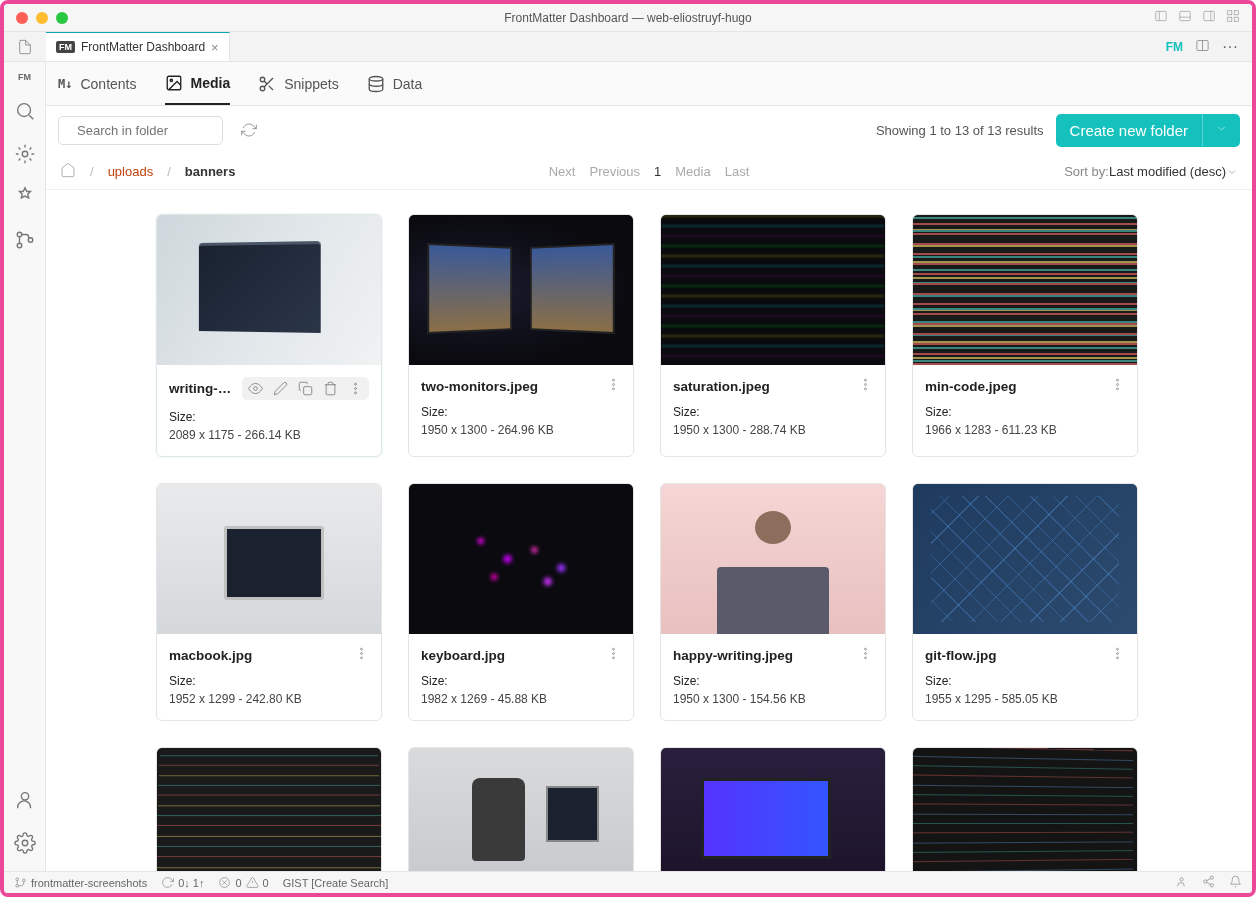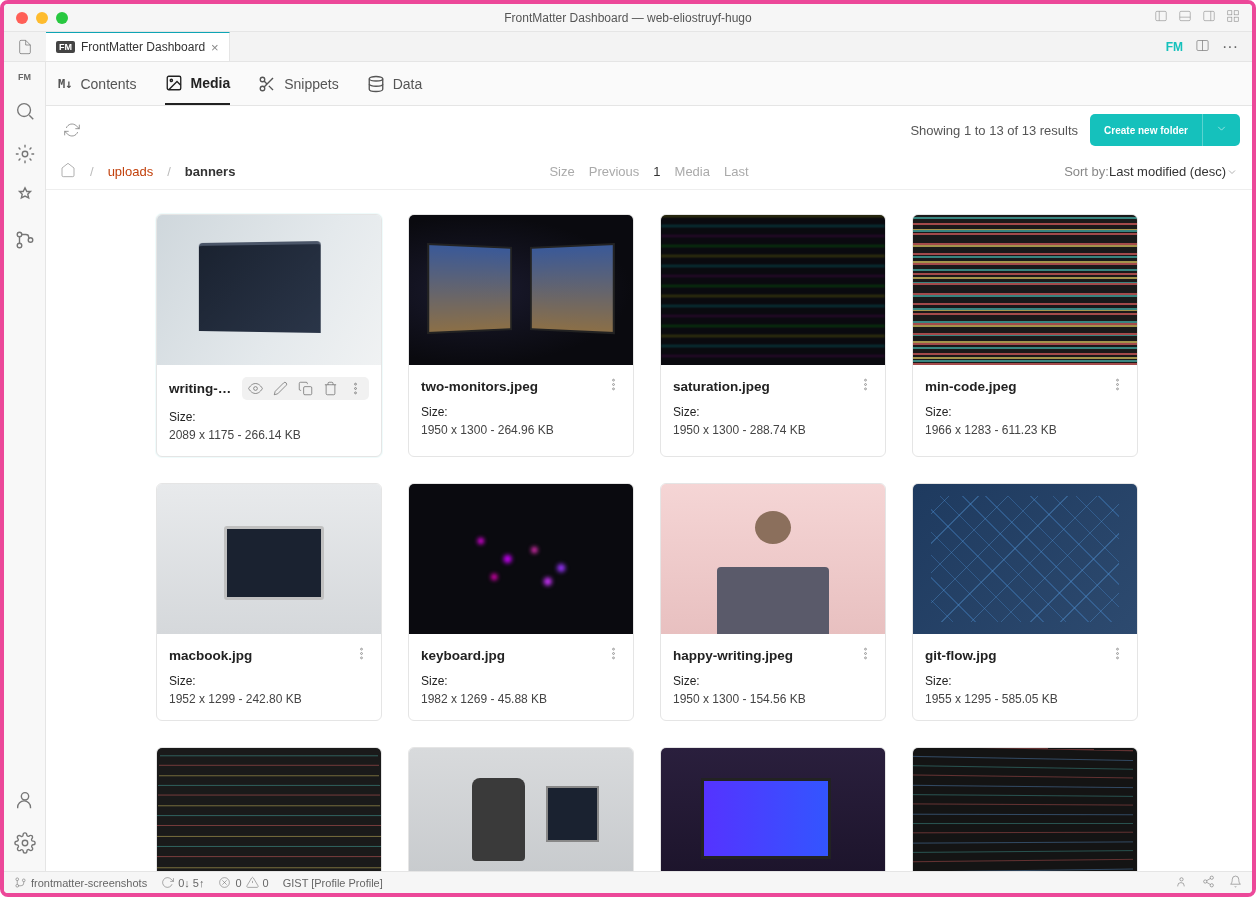--- a/index.html
+++ b/index.html
@@ -48,21 +48,21 @@
 
 
 .toolbar { height: 48px; display: flex; align-items: center; padding: 0 12px; gap: 12px; }
 .searchbox { display: flex; align-items: center; gap: 8px; border: 1px solid #ddd; border-radius: 5px; padding: 6px 10px; width: 165px; background: #fff; }
 .searchbox svg { width: 15px; height: 15px; stroke: #888; fill: none; }
 .searchbox input { border: none; outline: none; font-size: 13px; flex: 1; color: #555; background: transparent; }
 .refresh-btn { display: flex; align-items: center; justify-content: center; width: 28px; height: 28px; cursor: pointer; }
 .refresh-btn svg { width: 16px; height: 16px; stroke: #666; fill: none; }
 .toolbar-center { flex: 1; text-align: right; color: #555; font-size: 13px; }
 .create-folder { display: flex; align-items: center; background: #15c1bc; color: #fff; border-radius: 5px; overflow: hidden; cursor: pointer; }
-.create-folder .cf-label { padding: 8px 14px; font-size: 10px; font-weight: 700; }
+.create-folder .cf-label { padding: 8px 14px; font-size: 15px; font-weight: 400; }
 .create-folder .cf-caret { padding: 8px 12px; border-left: 1px solid rgba(255,255,255,0.3); }
 .create-folder svg { width: 13px; height: 13px; stroke: #fff; fill: none; }
 
 
 .breadcrumb-row { height: 36px; display: flex; align-items: center; padding: 0 14px; border-bottom: 1px solid #eee; gap: 14px; font-size: 13px; }
 .breadcrumb-row svg { width: 16px; height: 16px; stroke: #888; fill: none; }
 .breadcrumb-row .crumb { color: #c2410c; cursor: pointer; }
 .breadcrumb-row .sep { color: #bbb; }
 .breadcrumb-row .crumb.active { color: #333; font-weight: 700; }
 .pagination { position: absolute; left: 50%; transform: translateX(-50%); display: flex; gap: 14px; color: #aaa; font-size: 13px; }
@@ -247,20 +247,27 @@
           <svg viewBox="0 0 24 24">
               <ellipse cx="12" cy="5" rx="9" ry="3"></ellipse>
               <path d="M21 12c0 1.66-4 3-9 3s-9-1.34-9-3"></path>
               <path d="M3 5v14c0 1.66 4 3 9 3s9-1.34 9-3V5"></path>
             </svg>
           <span>Data</span>
         </div>
       </div>
 
       <div class="toolbar">
+        <div class="searchbox">
+          <svg viewBox="0 0 24 24">
+              <circle cx="11" cy="11" r="7"></circle>
+              <line x1="21" y1="21" x2="16.65" y2="16.65"></line>
+            </svg>
+          <input placeholder="Search in folder" style="">
+        </div>
         <div class="refresh-btn">
           <svg viewBox="0 0 24 24">
               <polyline points="23 4 23 10 17 10"></polyline>
               <polyline points="1 20 1 14 7 14"></polyline>
               <path d="M3.51 9a9 9 0 0 1 14.85-3.36L23 10M1 14l4.64 4.36A9 9 0 0 0 20.49 15"></path>
             </svg>
         </div>
         <div class="toolbar-center">Showing 1 to 13 of 13 results</div>
         <div class="create-folder">
           <span class="cf-label">Create new folder</span>
@@ -273,21 +280,21 @@
       <div class="breadcrumb-row">
         <span><svg viewBox="0 0 24 24">
               <path d="M3 9l9-7 9 7v11a2 2 0 0 1-2 2H5a2 2 0 0 1-2-2z"></path>
             </svg></span>
         <span class="sep">/</span>
         <span class="crumb">uploads</span>
         <span class="sep">/</span>
         <span class="crumb active">banners</span>
 
         <div class="pagination">
-          <span>Size</span>
+          <span>Next</span>
           <span>Previous</span>
           <span class="page-current">1</span>
           <span>Media</span>
           <span>Last</span>
         </div>
 
         <div class="sortby">
           <span class="sortby-label">Sort by:</span>
           <span class="sortby-value">Last modified (desc)</span>
           <svg viewBox="0 0 24 24">
@@ -460,37 +467,37 @@
           <circle cx="18" cy="8" r="2.5"></circle>
           <path d="M6 8.5v7M8 18h5a5 5 0 0 0 5-5v-2.5"></path>
         </svg>
       <span>frontmatter-screenshots</span>
     </div>
     <div class="sb-item">
       <svg viewBox="0 0 24 24">
           <polyline points="23 4 23 10 17 10"></polyline>
           <path d="M20.49 15a9 9 0 1 1-2.12-9.36L23 10"></path>
         </svg>
-      <span>0↓ 5↑</span>
+      <span>0↓ 1↑</span>
     </div>
     <div class="sb-item">
       <svg viewBox="0 0 24 24">
           <circle cx="12" cy="12" r="9"></circle>
           <line x1="8" y1="8" x2="16" y2="16"></line>
           <line x1="16" y1="8" x2="8" y2="16"></line>
         </svg>
       <span>0</span>
       <svg viewBox="0 0 24 24">
           <path d="M10.29 3.86L1.82 18a2 2 0 0 0 1.71 3h16.94a2 2 0 0 0 1.71-3L13.71 3.86a2 2 0 0 0-3.42 0z"></path>
           <line x1="12" y1="9" x2="12" y2="13"></line>
           <line x1="12" y1="17" x2="12.01" y2="17"></line>
         </svg>
       <span>0</span>
     </div>
-    <div class="sb-item">GIST [Profile Profile]</div>
+    <div class="sb-item">GIST [Create Search]</div>
     <div class="sb-right">
       <span><svg viewBox="0 0 24 24">
             <circle cx="12" cy="8" r="3"></circle>
             <path d="M5 21v-1a6 6 0 0 1 12 0v1"></path>
           </svg></span>
       <span><svg viewBox="0 0 24 24">
             <circle cx="18" cy="5" r="3"></circle>
             <circle cx="6" cy="12" r="3"></circle>
             <circle cx="18" cy="19" r="3"></circle>
             <line x1="8.59" y1="13.51" x2="15.42" y2="17.49"></line>

